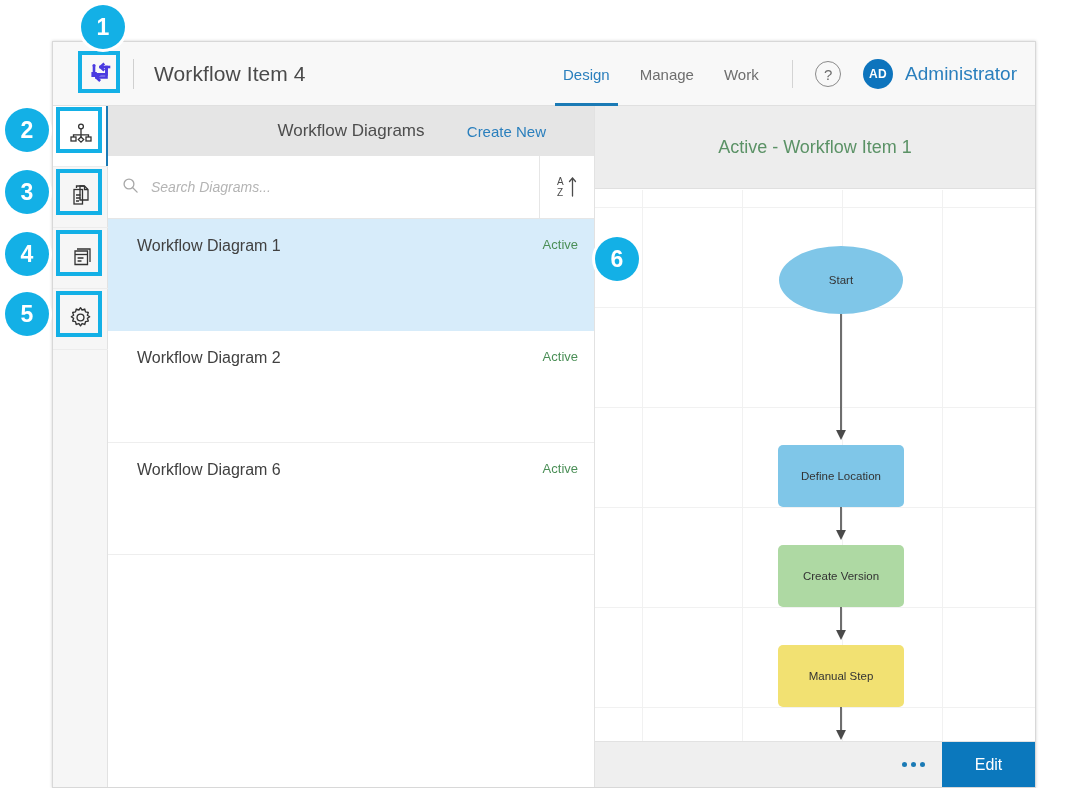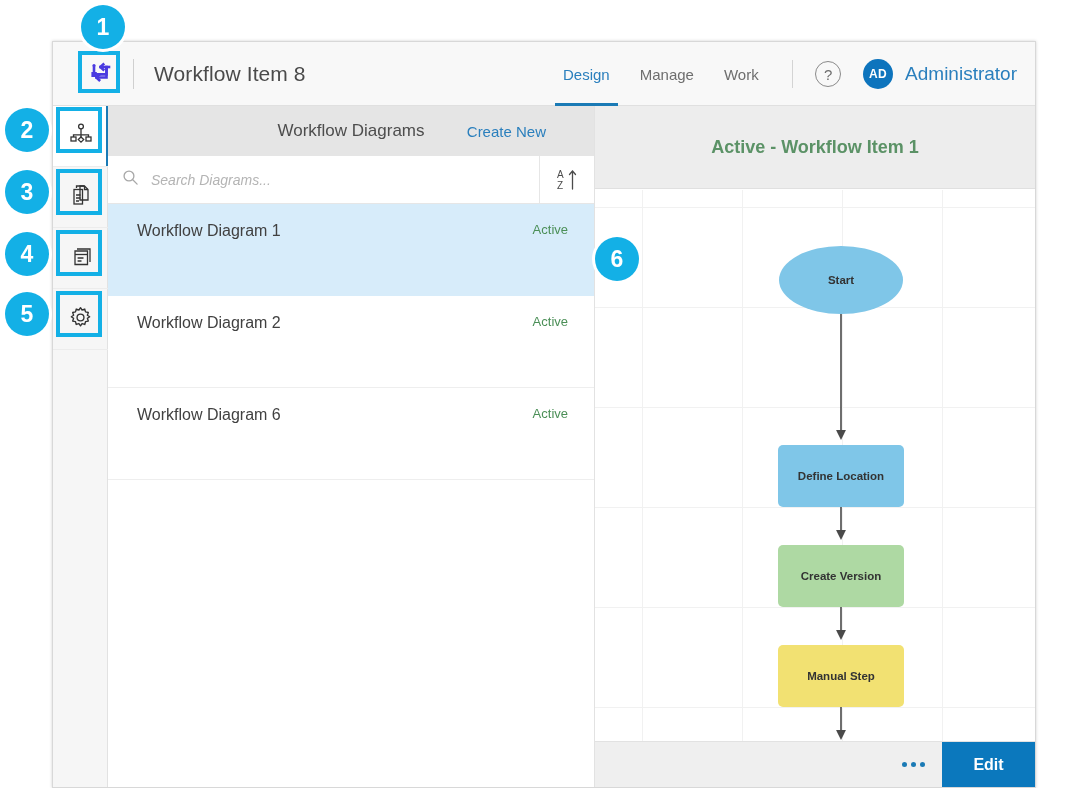--- a/index.html
+++ b/index.html
@@ -121,21 +121,21 @@
     position: relative;
   }
   #panel-title {
     font-size: 17px; color: #4d4d4d;
   }
   #create-new {
     position: absolute; right: 48px;
     font-size: 15px; color: #2a7fbd; cursor: pointer;
   }
   #search-row {
-    height: 48px; display: flex; align-items: stretch;
+    height: 63px; display: flex; align-items: stretch;
     border-bottom: 1px solid #e6e6e6;
     background: #fff;
   }
   #search-wrap {
     flex: 1; display: flex; align-items: center;
     border-right: 1px solid #e6e6e6;
     padding-left: 14px;
   }
   #search-input {
     flex: 1; border: none; outline: none;
@@ -144,33 +144,33 @@
     font-style: italic; margin-left: 12px;
     background: transparent;
   }
   #search-input::placeholder { color: #b4b4b4; font-style: italic; }
   #sort-btn {
     width: 54px; display: flex; align-items: center; justify-content: center;
     cursor: pointer;
   }
 
   .diagram-item {
-    height: 92px; padding: 18px 26px 0 29px;
+    height: 112px; padding: 18px 16px 0 29px;
     border-bottom: 1px solid #eeeeee;
     display: flex; align-items: flex-start; justify-content: space-between;
     cursor: pointer;
   }
   .diagram-item.selected { background: #d7ecfa; border-bottom-color: #d7ecfa; }
   .diagram-name { font-size: 16px; color: #414141; }
   .diagram-status { font-size: 13px; color: #4b8f57; }
 
   
   #canvas-pane {
     position: absolute; left: 542px; top: 64px;
-    right: 0; bottom: 0; background: #ffffff; font-weight: bold;
+    right: 0; bottom: 0; background: #ffffff;
   }
   #canvas-head {
     height: 83px; background: #ededed;
     border-bottom: 1px solid #e0e0e0;
     display: flex; align-items: center; justify-content: center;
   }
   #canvas-title {
     font-size: 18px; color: #5b9266;
   }
   #canvas-grid {
@@ -240,21 +240,21 @@
           <path d="M10 14.4 H 19.5 V 9"></path>
           <path d="M19.5 9 V 7"></path>
           <path d="M22 7 H 13.5"></path>
           <path d="M16.3 4.4 L 13.4 7 L 16.3 9.6" stroke-linejoin="round" fill="none"></path>
           <path d="M19.5 9 V 17.5 H 9.5"></path>
           <path d="M12.2 14.9 L 9.4 17.5 L 12.2 20.1" fill="none" stroke-linejoin="round"></path>
         </g>
       </svg>
     </div>
     <div id="header-divider"></div>
-    <div id="app-title">Workflow Item 8</div>
+    <div id="app-title">Workflow Item 4</div>
 
     <div id="header-nav">
       <div class="nav-tab active">Design</div>
       <div class="nav-tab">Manage</div>
       <div class="nav-tab">Work</div>
     </div>
 
     <div id="header-right">
       <div id="header-right-divider"></div>
       <div id="help-icon">?</div>

